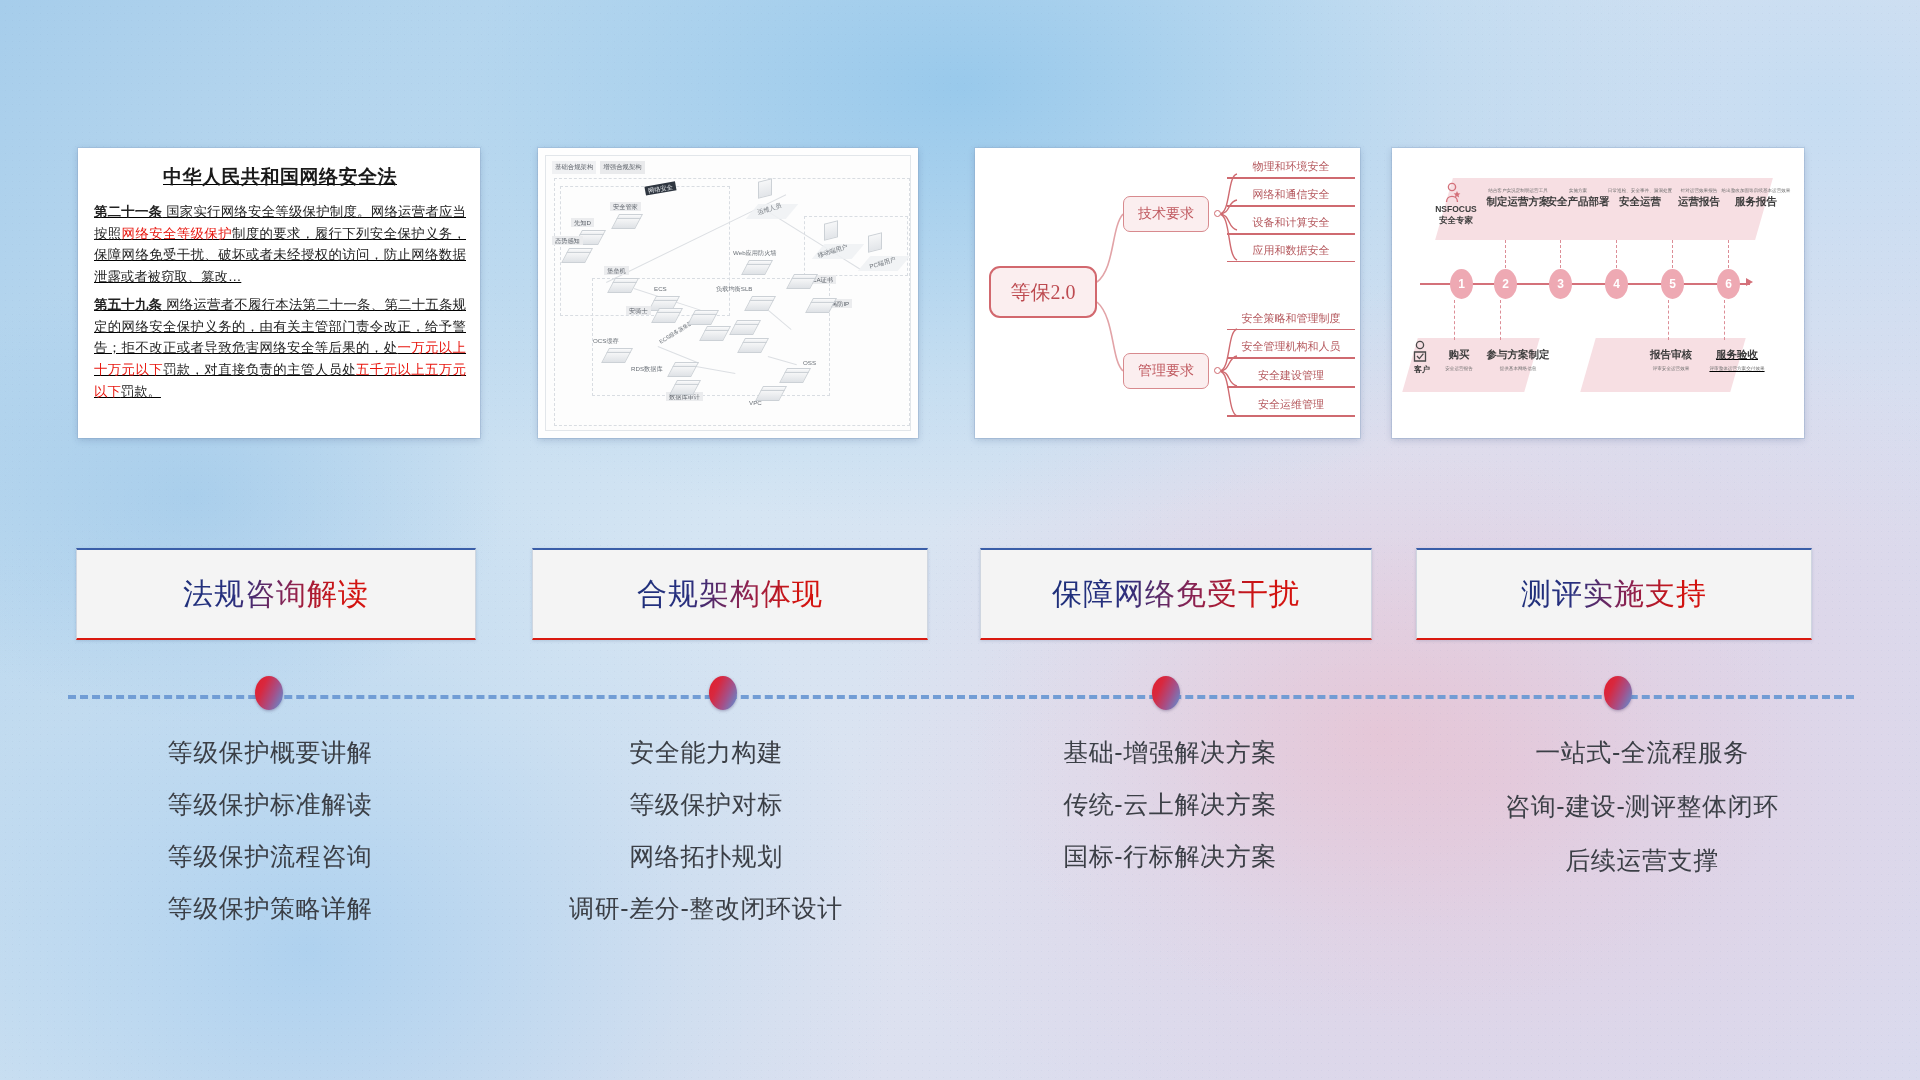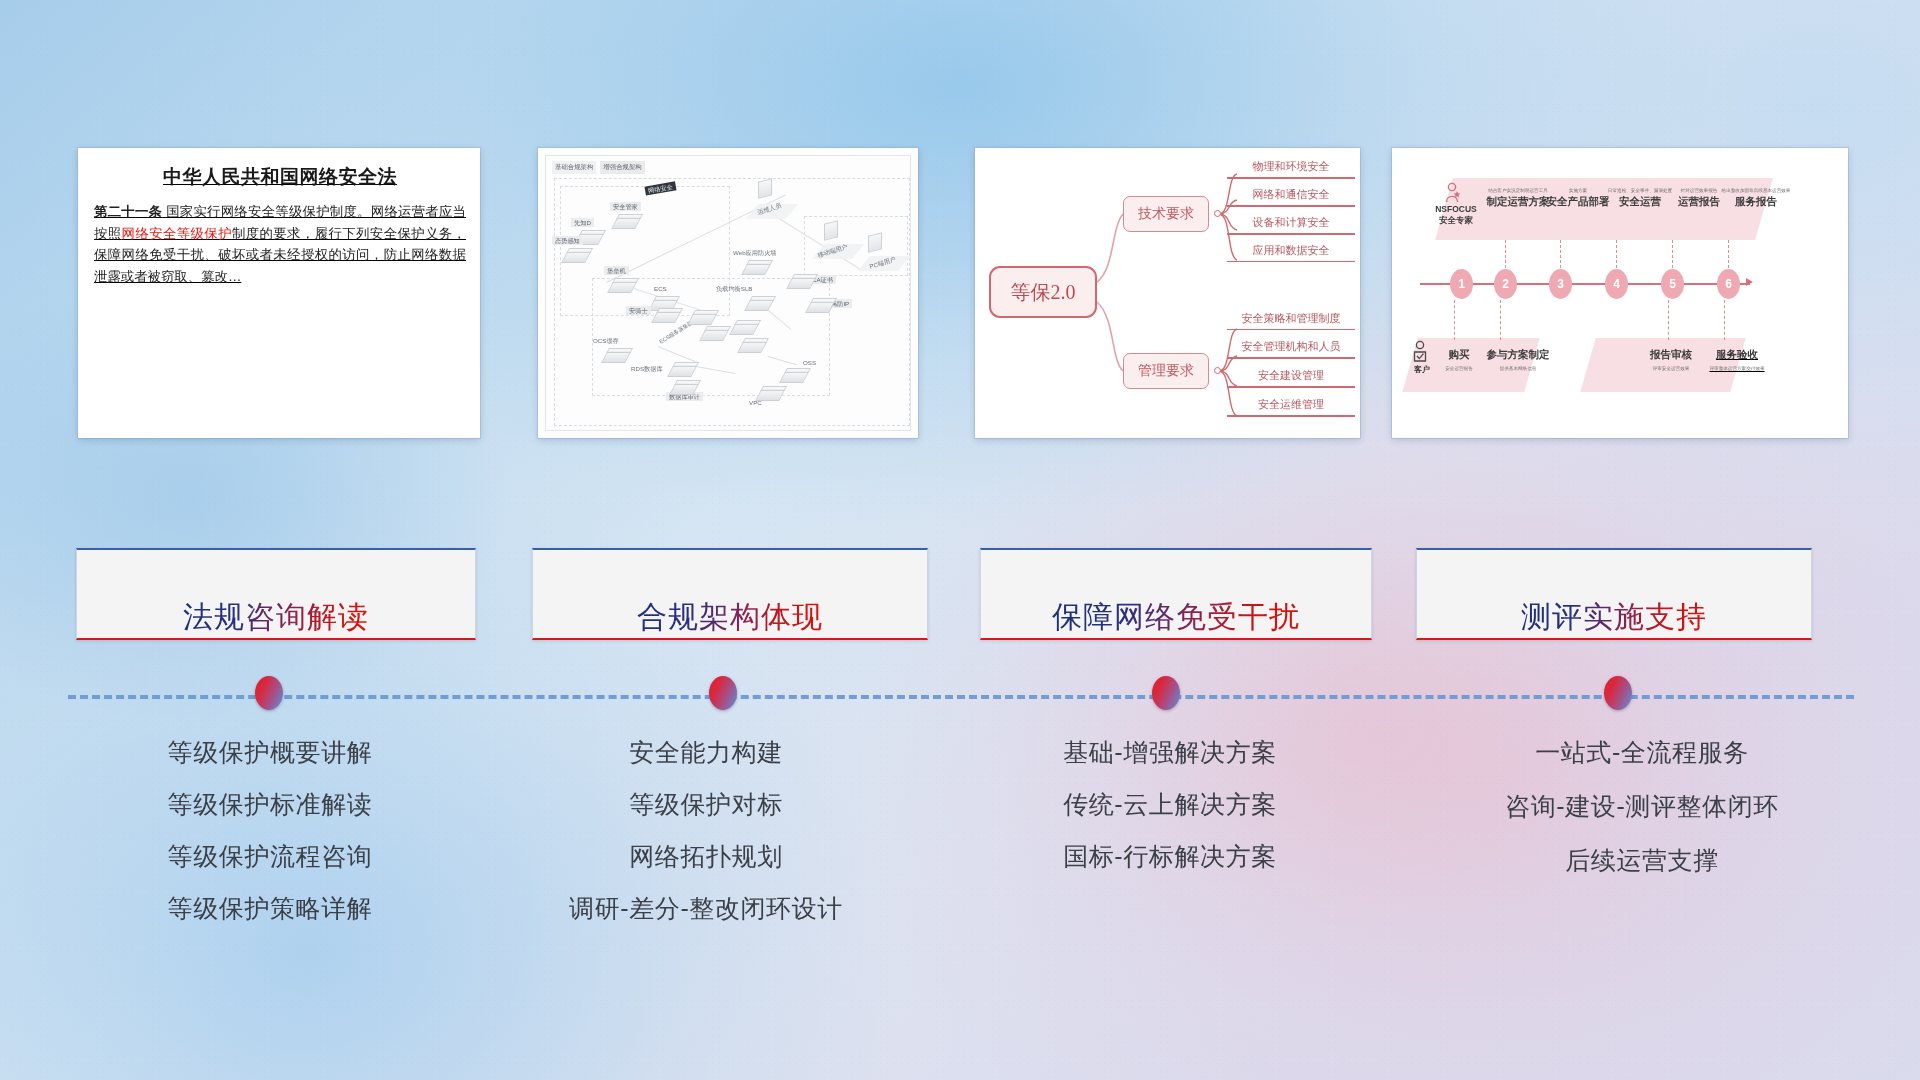--- a/index.html
+++ b/index.html
@@ -40,21 +40,21 @@
   .cards { position:absolute; left:0; top:148px; width:1920px; height:296px; }
   .card {
     position:absolute; top:0; height:290px;
     background:#ffffff;
     box-shadow:0 2px 7px rgba(40,70,120,0.22), 0 0 0 1px rgba(150,175,205,0.35);
     overflow:hidden;
   }
   .card-1 { left:78px;   width:402px;text-decoration:underline; }
   .card-2 { left:538px;  width:380px; }
   .card-3 { left:975px;  width:385px; }
-  .card-4 { left:1392px; width:456px; }
+  .card-4 { left:1392px; width:412px; }
 
   
   .law { padding:16px 14px 10px 16px; height:100%; }
   .law-title {
     font-size:19px; font-weight:bold; color:#1a1a1a; text-align:center;
     letter-spacing:.5px; margin-bottom:11px;
   }
   .law-p { font-size:13.4px; line-height:1.62; color:#222; text-align:justify; margin-bottom:6px; }
   .law-p .art { font-weight:bold; }
   .law-p .hl { color:#e8150d; }
@@ -155,21 +155,21 @@
   .nsf-person { position:absolute; }
 
   
   .titles { position:absolute; left:0; top:548px; width:1920px; height:96px; }
   .title-box {
     position:absolute; top:0; height:92px;
     background:#f4f4f4;
     border:1px solid #cfd6e0;
     border-top:2px solid #3a5ea8;
     border-bottom:2px solid #d9190f;
-    display:flex; align-items:flex-end; justify-content:center;
+    display:flex; align-items:center; justify-content:center;
     box-shadow:0 1px 3px rgba(40,70,120,0.18);
   }
   .title-box span {
     font-size:30px; font-weight:500; letter-spacing:1px;
     background:linear-gradient(100deg,#1d2f7a 0%,#28307f 28%,#8d2250 58%,#cf1310 82%,#d6130f 100%);
     -webkit-background-clip:text; background-clip:text;
     -webkit-text-fill-color:transparent; color:transparent;
   }
   .tb-1 { left:76px;   width:400px; }
   .tb-2 { left:532px;  width:396px; }
@@ -216,20 +216,23 @@
   <div class="cards">
 
     <div class="card card-1">
       <div class="law">
         <div class="law-title">中华人民共和国网络安全法</div>
 
         <div class="law-p">
           <span class="art">第二十一条</span><span> 国家实行网络安全等级保护制度。网络运营者应当按照</span><span class="hl">网络安全等级保护</span><span>制度的要求，履行下列安全保护义务，保障网络免受干扰、破坏或者未经授权的访问，防止网络数据泄露或者被窃取、篡改…</span>
         </div>
 
+        <div class="law-p">
+          <span class="art">第五十九条</span><span> 网络运营者不履行本法第二十一条、第二十五条规定的网络安全保护义务的，由有关主管部门责令改正，给予警告；拒不改正或者导致危害网络安全等后果的，处</span><span class="hl">一万元以上十万元以下</span><span>罚款，对直接负责的主管人员处</span><span class="hl">五千元以上五万元以下</span><span>罚款。</span>
+        </div>
       </div>
     </div>
 
     <div class="card card-2">
       <div class="arch">
         <div class="arch-inner">
 
           <div class="arch-tabs">
             <div class="arch-tab">基础合规架构</div>
             <div class="arch-tab dim">增强合规架构</div>

